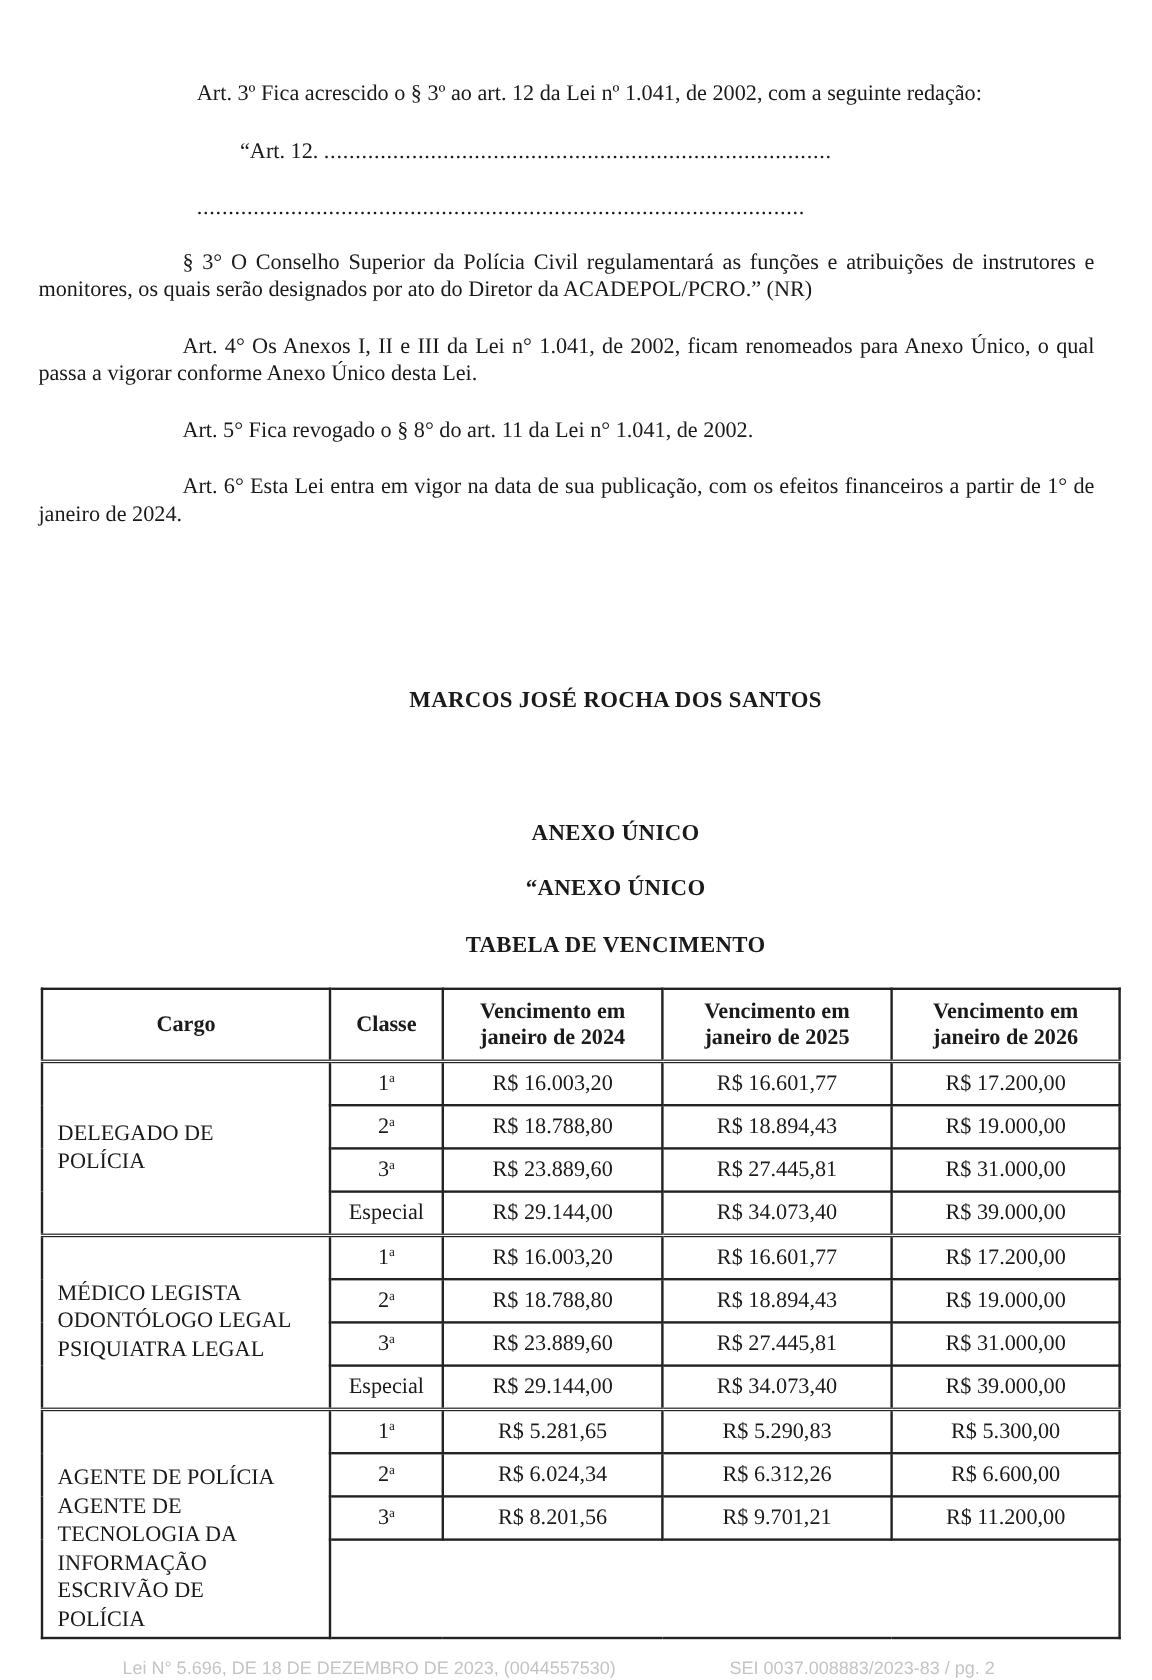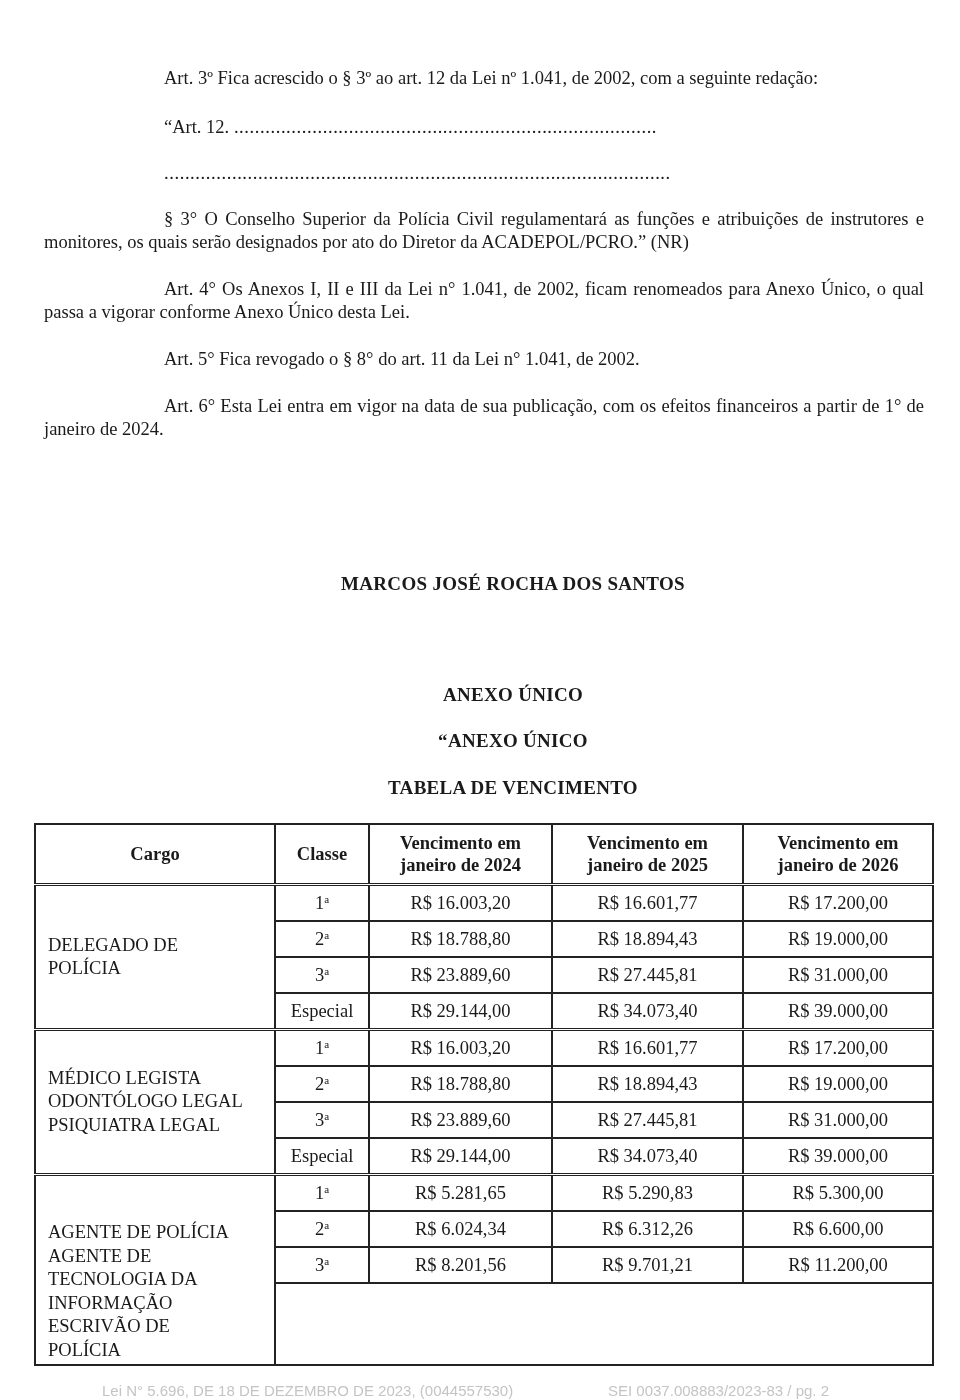--- a/index.html
+++ b/index.html
@@ -3,21 +3,21 @@
   <meta charset="utf-8">
   <style>
     html, body { margin: 0; padding: 0; background: #ffffff; }
     body {
       width: 960px; height: 1400px; position: relative; overflow: hidden;
       font-family: "Liberation Serif", "DejaVu Serif", serif;
       color: #1a1a1a;
     }
     .page { position: absolute; left: 0; top: 0; width: 960px; height: 1386px; }
     .para {
-      position: absolute; left: 44px; width: 880px;
+      position: absolute; left: 32px; width: 880px;
       font-size: 18.5px; line-height: 23px; text-align: justify;
       margin: 0;
     }
     .para .indent { display: inline-block; width: 120px; }
     .single { position: absolute; left: 164px; font-size: 18.5px; line-height: 23px; white-space: nowrap; }
     .dots { letter-spacing: 0.6px; }
     .center-block { position: absolute; left: 0; width: 960px; text-align: center; padding-left: 33px; }
     .signer-name { top: 573px; font-weight: bold; font-size: 19px; letter-spacing: 0.3px; }
     .signer-role { top: 597px; font-size: 18.5px; }
     .heading { font-weight: bold; font-size: 19px; letter-spacing: 0.3px; }
@@ -59,21 +59,21 @@
     .footer .left { position: absolute; left: 102px; }
     .footer .right { position: absolute; left: 608px; }
   </style>
 </head>
 <body>
 
 <div class="page">
 
   <div class="single" style="top:67px;">Art. 3º  Fica acrescido o § 3º ao art. 12 da Lei nº 1.041, de 2002, com a seguinte redação:</div>
 
-  <div class="single" style="top:116px;">
+  <div class="single" style="top:116px;margin-left:36px;">
     <span>“Art. 12.</span>
     <span class="dots">.................................................................................</span>
   </div>
 
   <div class="single dots" style="top:162px;">.................................................................................................</div>
 
   <p class="para" style="top:208px;"><span class="indent"></span><span>§ 3°  O Conselho Superior da Polícia Civil regulamentará as funções e atribuições de instrutores e monitores, os quais serão designados por ato do Diretor da ACADEPOL/PCRO.” (NR)</span></p>
 
   <p class="para" style="top:278px;"><span class="indent"></span><span>Art. 4°  Os Anexos I, II e III da Lei n° 1.041, de 2002, ficam renomeados para Anexo Único, o qual passa a vigorar conforme Anexo Único desta Lei.</span></p>
 

